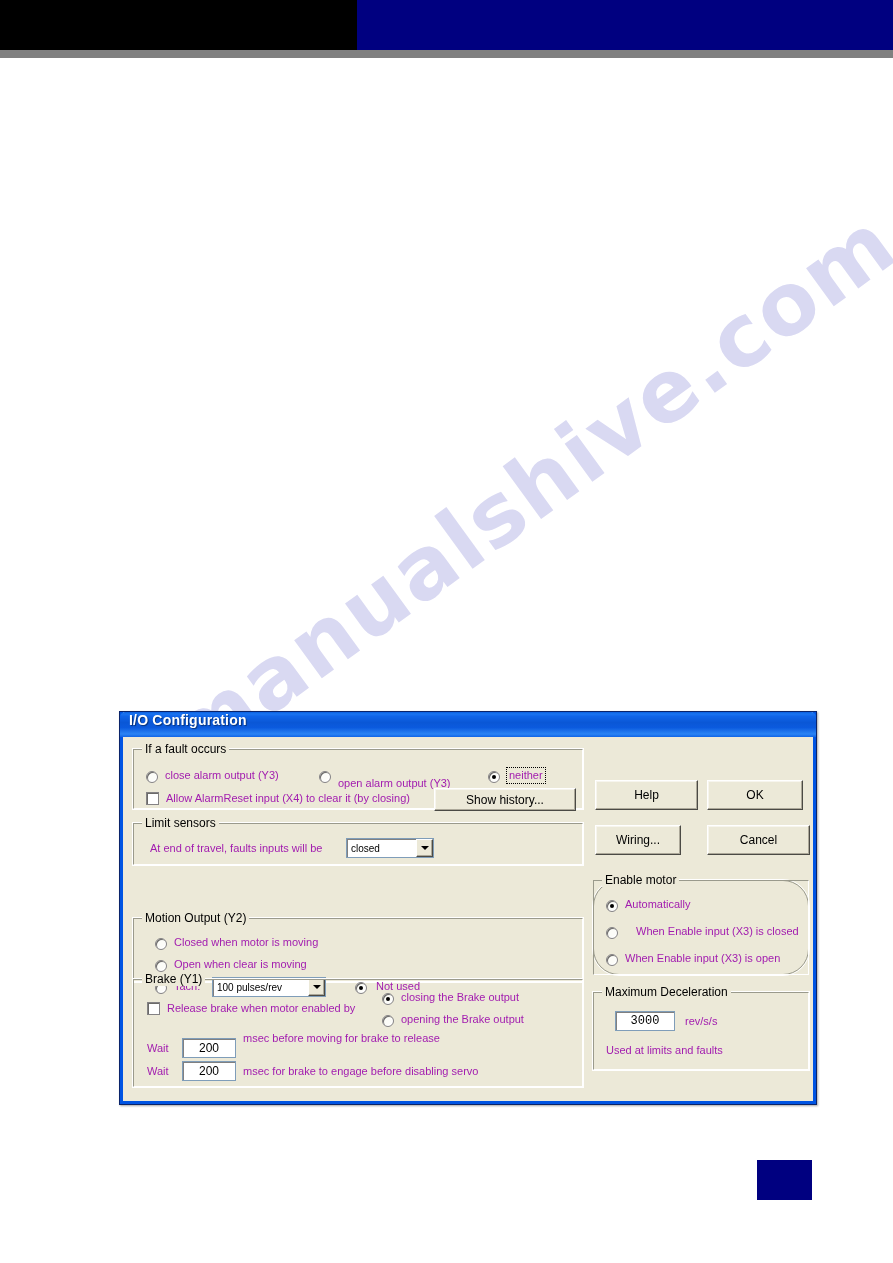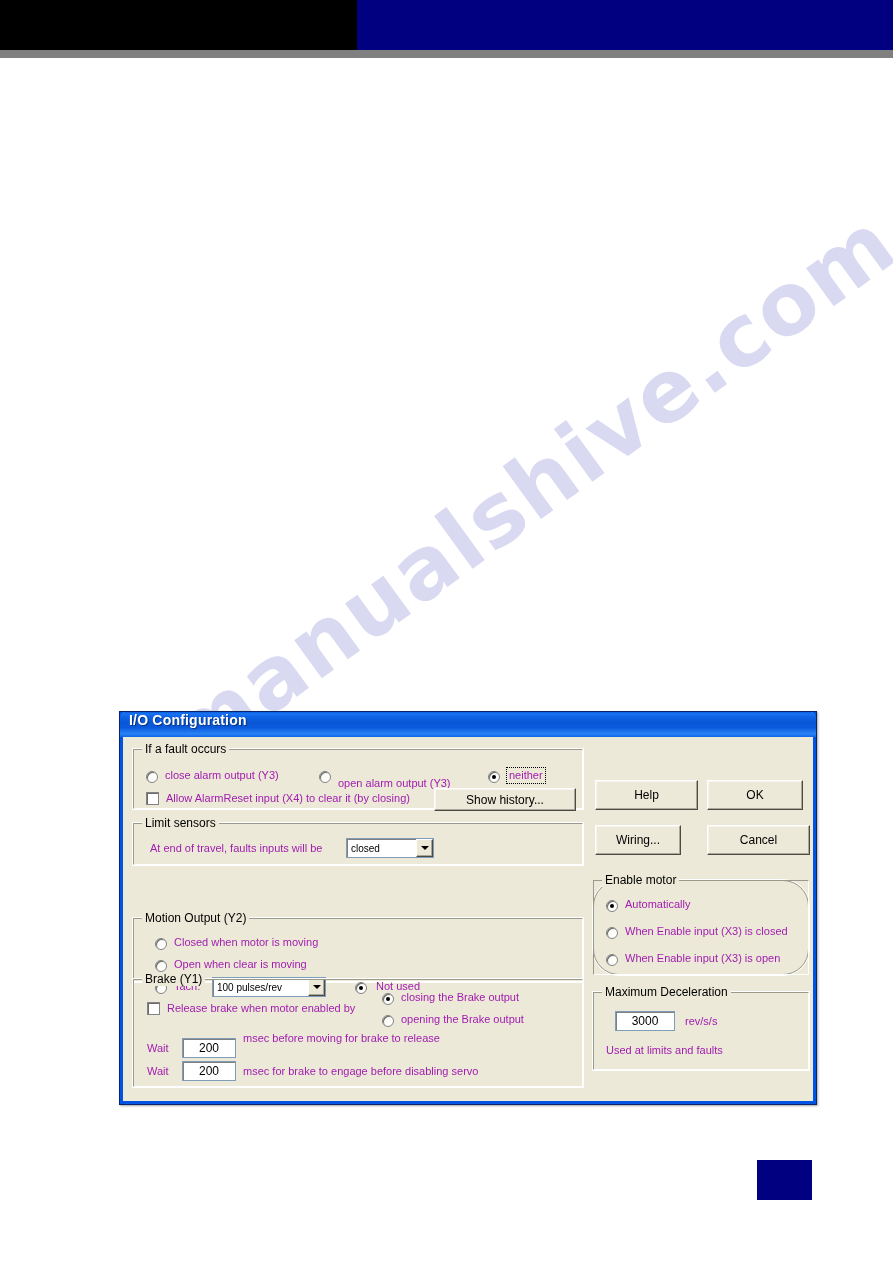--- a/index.html
+++ b/index.html
@@ -255,30 +255,30 @@
     <div class="btn" style="left:472px; top:88px; width:86px; height:30px;">Wiring...</div>
     <div class="btn" style="left:584px; top:88px; width:103px; height:30px;">Cancel</div>
 
     <div class="group" style="left:469px; top:142px; width:218px; height:97px;border-radius:27px;">
       <div class="group-title">Enable motor</div>
 
       <div class="radio on" style="left:13px; top:20px;"></div>
       <div class="lbl" style="left:32px; top:18px;">Automatically</div>
 
       <div class="radio" style="left:13px; top:47px;"></div>
-      <div class="lbl" style="left:32px; top:45px;">When Enable input (X3) is closed</div>
+      <div class="lbl" style="left:43px; top:45px;">When Enable input (X3) is closed</div>
 
       <div class="radio" style="left:13px; top:74px;"></div>
       <div class="lbl" style="left:32px; top:72px;">When Enable input (X3) is open</div>
     </div>
 
     <div class="group" style="left:469px; top:254px; width:218px; height:80px;">
       <div class="group-title">Maximum Deceleration</div>
 
-      <div class="textbox center" style="left:22px; top:19px; width:60px; height:20px;">
+      <div class="textbox center" style="left:22px; top:19px; width:60px; height:20px;font-family:Liberation Mono, monospace;">
         <span>3000</span>
       </div>
       <div class="lbl" style="left:92px; top:23px;">rev/s/s</div>
 
       <div class="lbl" style="left:13px; top:52px;">Used at limits and faults</div>
     </div>
 
   </div>
 </div>
 

